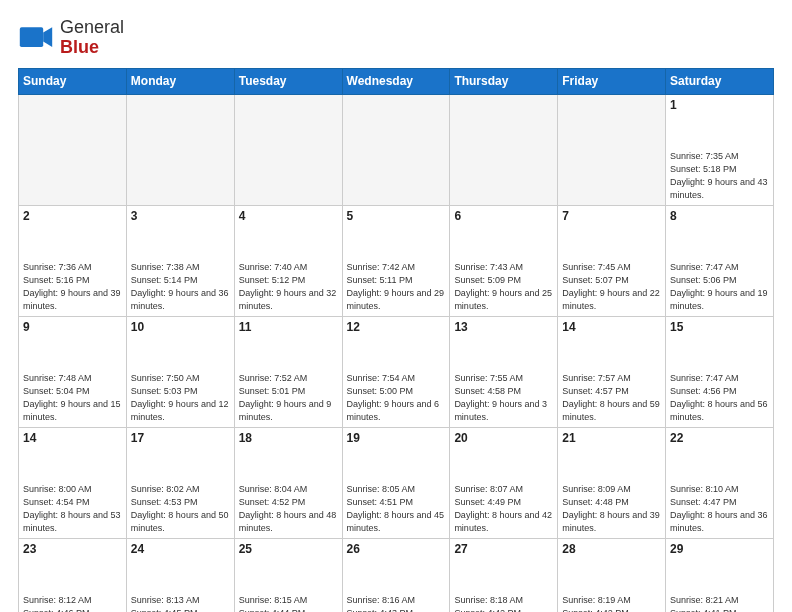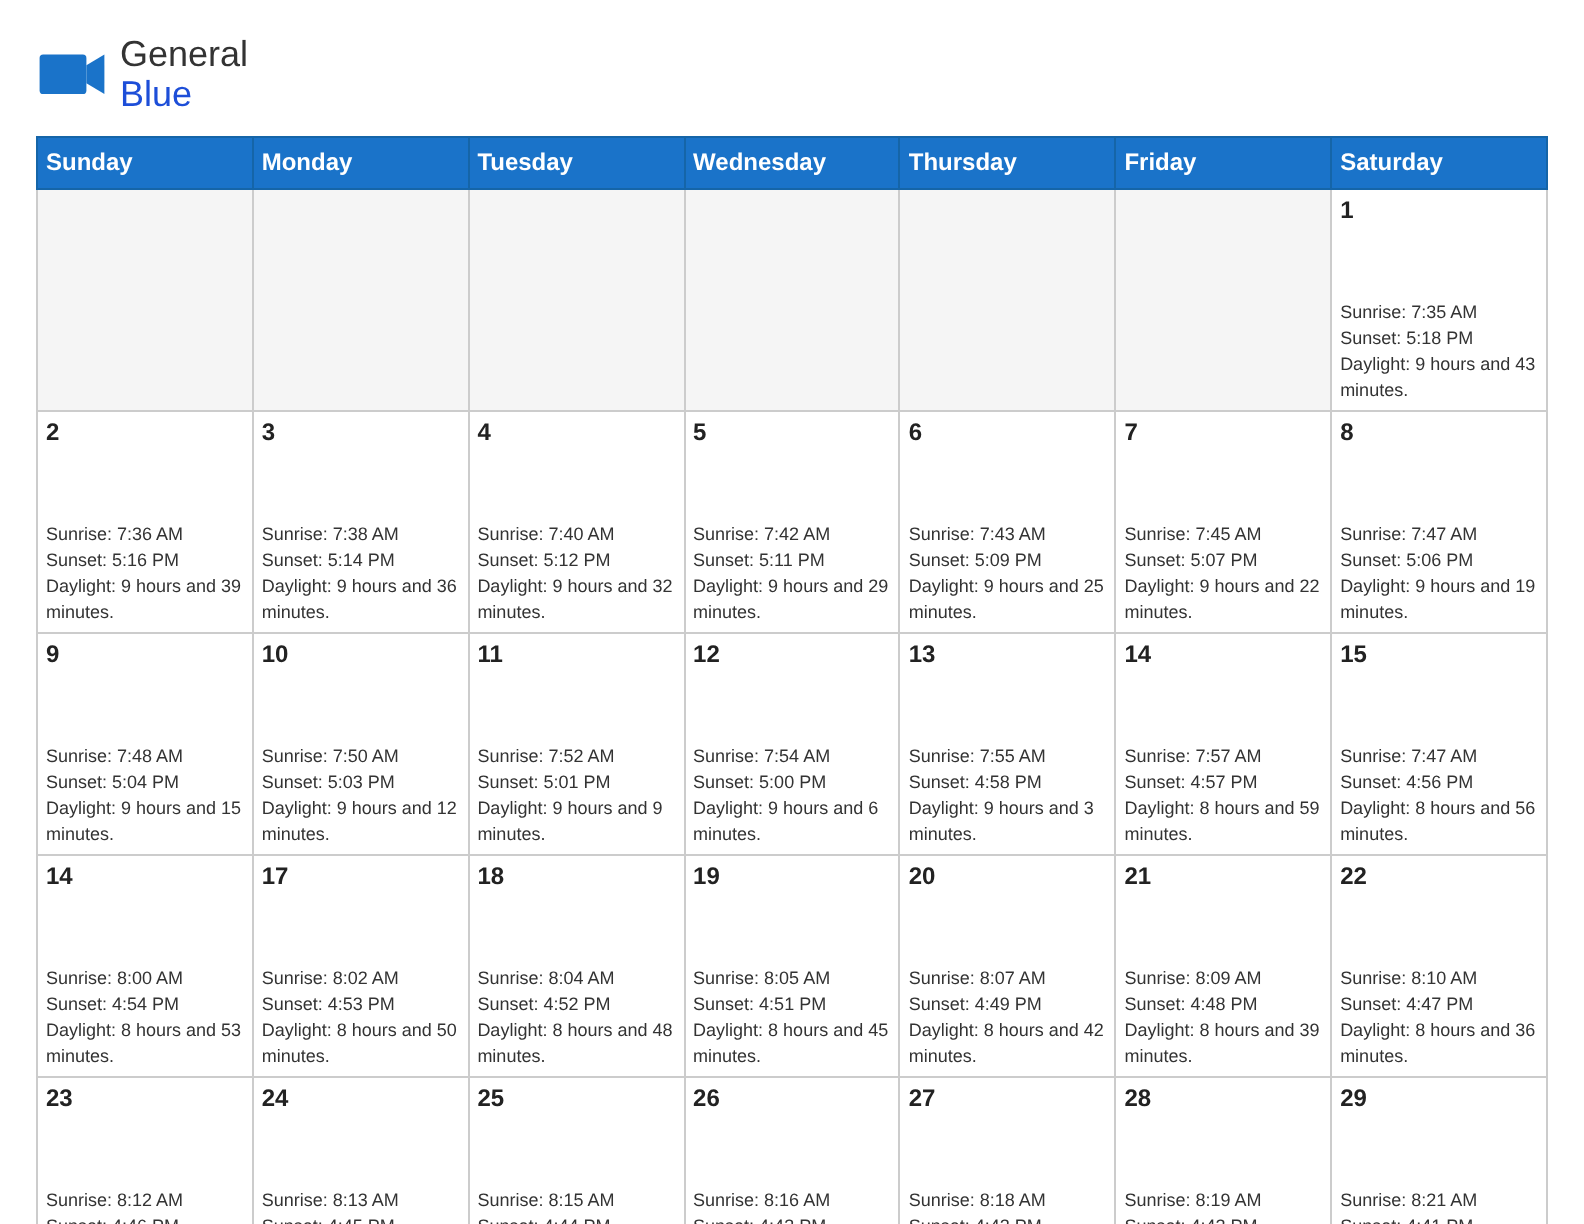--- a/index.html
+++ b/index.html
@@ -27,22 +27,22 @@
       display: flex;
       align-items: center;
       gap: 6px;
     }
     .logo-text {
       font-size: 18px;
       color: #333;
       line-height: 1.1;
     }
     .logo-text span {
-      color: #1d4ed8;
-      font-weight: normal;
+      color: #b91c1c;
+      font-weight: bold;
     }
     .logo-icon {
       width: 36px;
       height: 36px;
     }
     .title-block {
       text-align: right;
     }
     .month-title {
       font-size: 32px;

